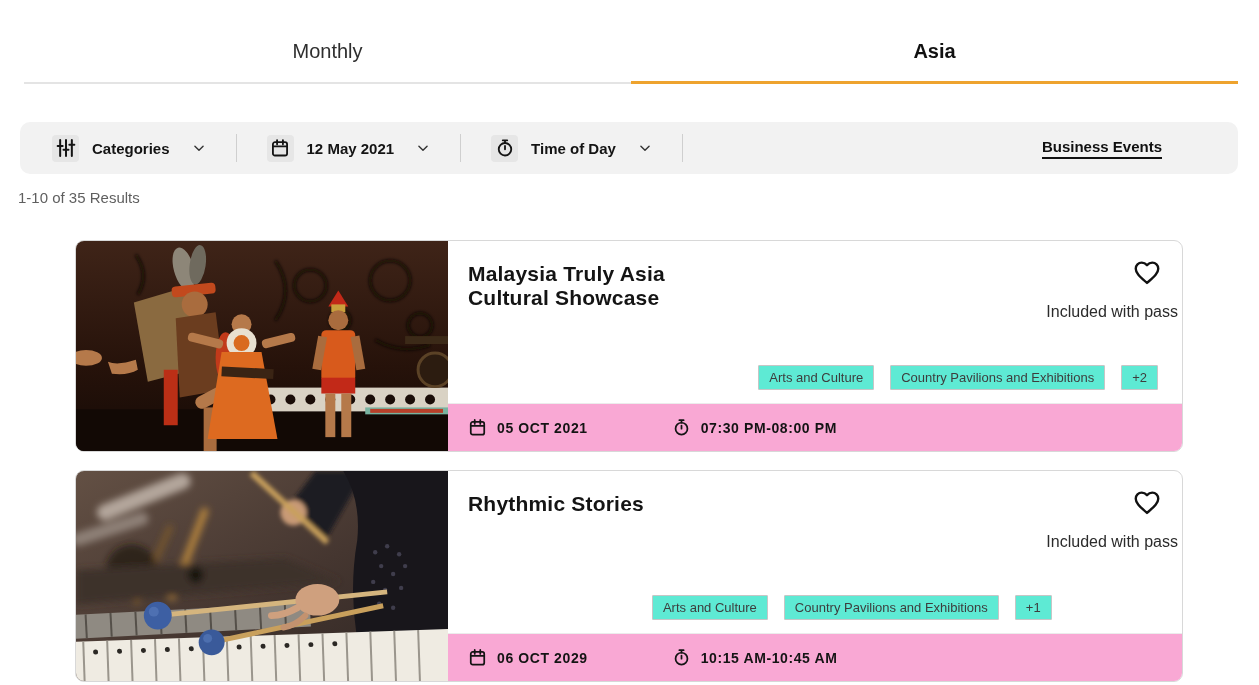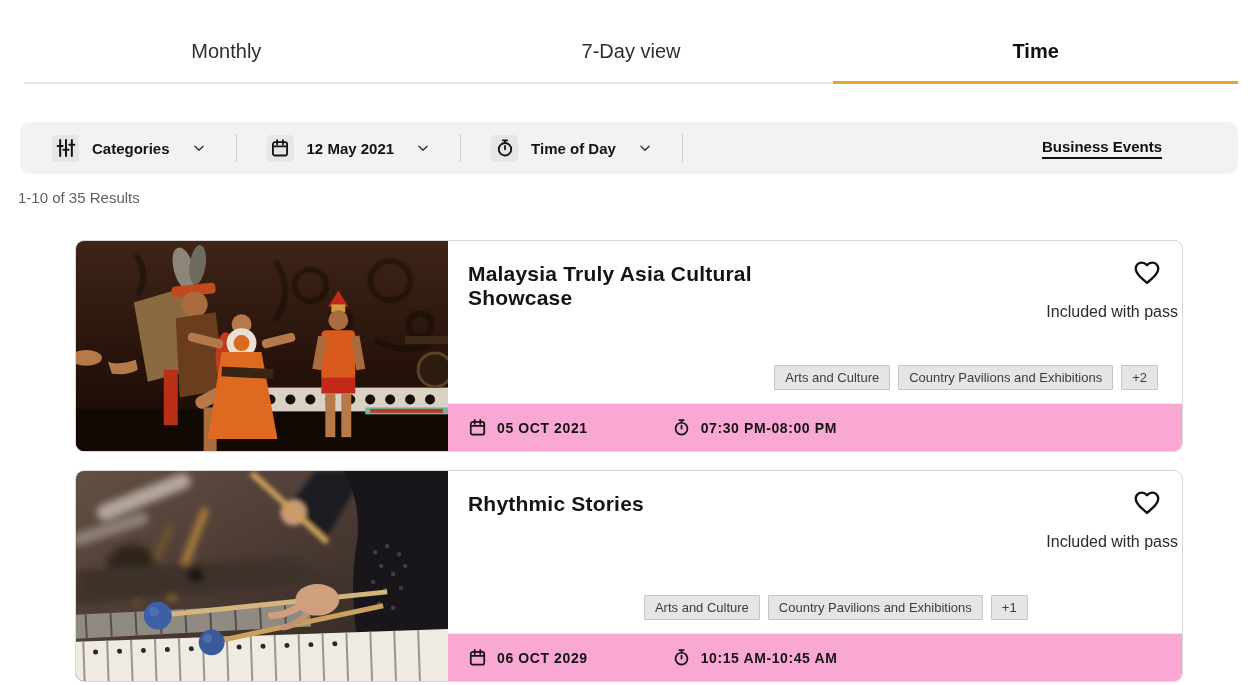--- a/index.html
+++ b/index.html
@@ -34,34 +34,33 @@
   .card-img { width:372px; height:100%; flex:0 0 372px; }
   .card-img svg { display:block; width:100%; height:100%; }
   .card-body { flex:1; position:relative; display:flex; flex-direction:column; }
   .card-main { flex:1; padding:21px 24px 0 20px; display:flex; flex-direction:row; }
   .card-title { font-size:21px; font-weight:bold; color:#141414; letter-spacing:.2px; }
   .fav-btn { position:absolute; top:15px; right:19px; width:32px; height:32px; background:none;
              border:none; cursor:pointer; display:flex; align-items:center; justify-content:center; }
   .pass-label { position:absolute; top:62px; right:4px; font-size:16px; color:#2b2b2b; }
   .tags { margin-top:auto; margin-bottom:13px; display:flex; gap:8px; }
   .tag { font-size:13px; color:#3d3d3d; border:1px solid #c6c6c6; border-radius:1px;
-         padding:4px 10px; background:#e5e5e5; white-space:nowrap; }
+         padding:4px 10px; background:#5eead4; white-space:nowrap;margin-left:8px; }
   .card-footer { height:48px; background:#f9a8d4; border-top:1px solid #ececec;
                  display:flex; align-items:center; padding-left:20px; }
   .meta { display:flex; align-items:center; gap:10px; }
   .meta-text { font-size:14px; font-weight:bold; color:#141414; letter-spacing:.6px; }
   .meta.time { margin-left:84px; }
 </style>
 </head>
 <body>
 
 <div class="tabbar">
   <div class="tab">Monthly</div>
-  <div class="tab">7-Day view</div>
-  <div class="tab active">Time</div>
+  <div class="tab active">Asia</div>
 </div>
 
 <div class="filterbar">
 
   <div class="filter-item">
     <span class="ficon">
       <svg width="20" height="20" viewBox="0 0 24 24" fill="none" stroke="#141414" stroke-width="2.4" stroke-linecap="round">
         <path d="M5 2.5v19M12 2.5v19M19 2.5v19"></path>
         <path d="M2 9.5h6M9 14h6M16 8h6"></path>
       </svg>

